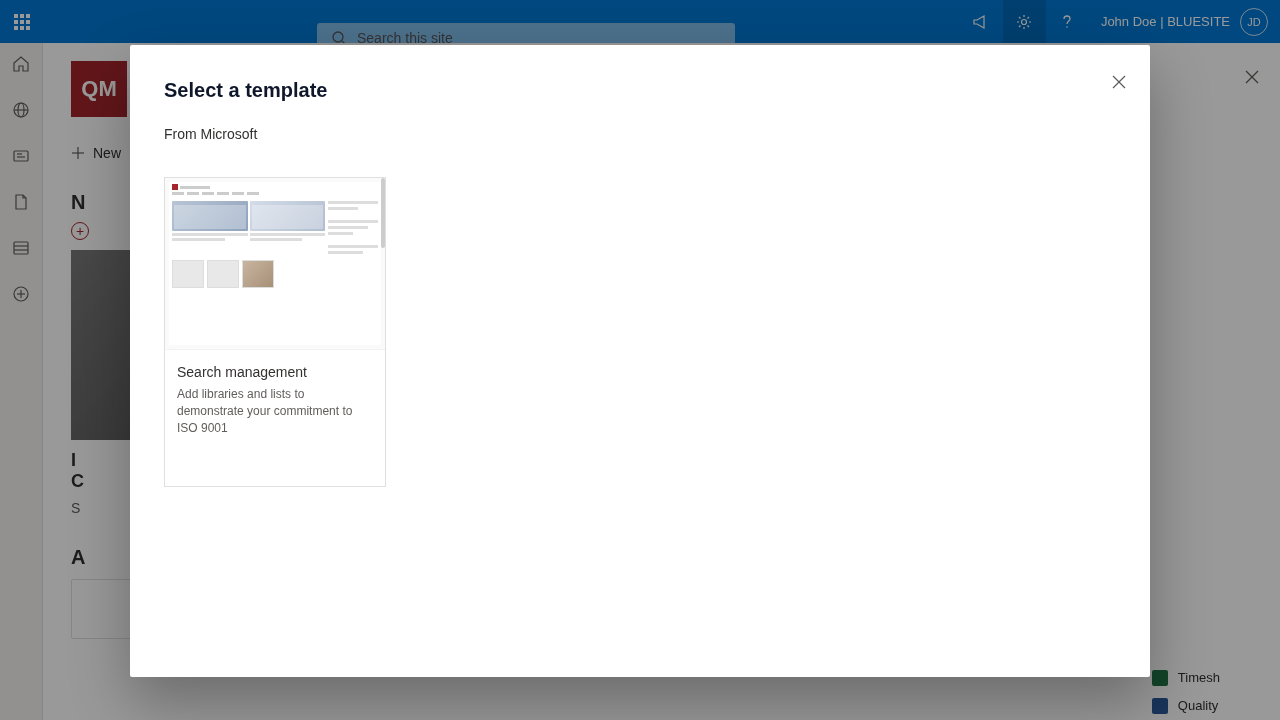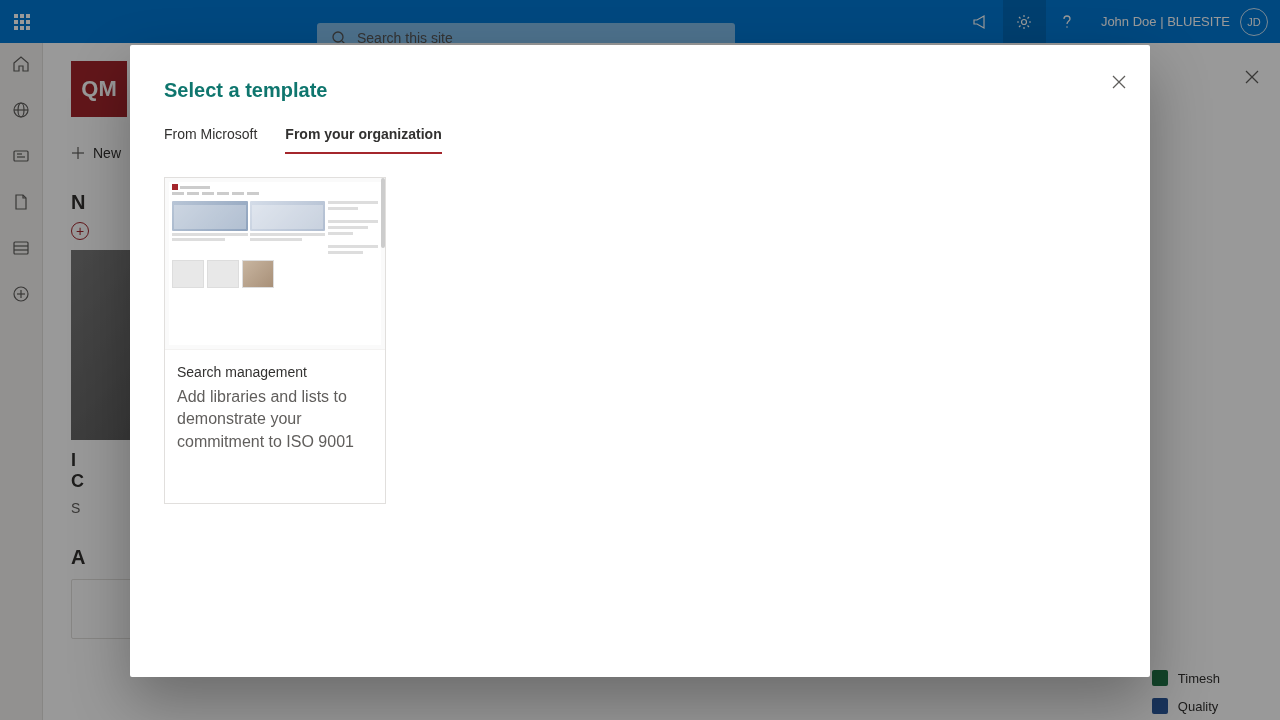--- a/index.html
+++ b/index.html
@@ -33,40 +33,40 @@
     .news-heading { padding: 0 28px; font-size: 20px; font-weight: 600; color: #323130; }
     .add-circle { width: 18px; height: 18px; border: 1px solid #a4262c; border-radius: 50%; display: flex; align-items: center; justify-content: center; color: #a4262c; font-size: 14px; margin: 8px 28px; }
     .card-stub { margin: 10px 28px; width: 230px; height: 190px; background: linear-gradient(135deg, #7a7a7a 0%, #505050 100%); }
     .card-title { margin: 8px 28px; font-size: 18px; font-weight: 600; color: #323130; }
     .card-sub { margin: 4px 28px; font-size: 14px; color: #605e5c; }
     .activity-heading { margin: 30px 28px 10px; font-size: 20px; font-weight: 600; color: #323130; }
     
     .doc-cards { display: flex; gap: 20px; padding: 0 28px; margin-top: 10px; }
     .doc-card { width: 220px; height: 60px; background: white; border: 1px solid #e1dfdd; border-radius: 2px; display: flex; align-items: center; justify-content: center; font-size: 11px; color: #0078d4; }
     .doc-list { position: absolute; right: 60px; bottom: 0; font-size: 13px; color: #323130; }
-    .doc-list-item { display: flex; align-items: center; gap: 10px; padding: 6px 0; }
+    .doc-list-item { display: flex; align-items: flex-start; gap: 10px; padding: 6px 0; }
     .doc-icon { width: 16px; height: 16px; background: #2b579a; border-radius: 2px; }
     .doc-icon.xl { background: #217346; }
     
     
     .scrim { position: absolute; inset: 0; background: rgba(0,0,0,0.4); display: flex; align-items: flex-start; justify-content: center; padding-top: 45px; }
     .dialog { width: 1020px; height: 632px; background: white; border-radius: 2px; box-shadow: 0 25px 60px rgba(0,0,0,0.3); position: relative; padding: 34px 34px 20px 34px; }
-    .dialog-title { font-size: 20px; font-weight: 600; color: #0f766e; }
+    .dialog-title { font-size: 20px; font-weight: 600; color: #0f172a; }
     .dialog-close { position: absolute; right: 24px; top: 30px; cursor: pointer; color: #605e5c; }
     .tabs { display: flex; gap: 28px; margin-top: 16px; border-bottom: 1px solid transparent; }
     .tab { font-size: 14px; color: #323130; padding: 8px 0 12px; cursor: pointer; position: relative; }
     .tab.active { font-weight: 600; }
     .tab.active::after { content: ""; position: absolute; left: 0; right: 0; bottom: 0; height: 2px; background: #a4262c; }
     
     .tpl-grid { margin-top: 22px; display: flex; gap: 20px; }
     .tpl-card { width: 222px; border: 1px solid #e1dfdd; background: white; cursor: pointer; }
     .tpl-preview { width: 100%; height: 172px; background: #fafafa; position: relative; overflow: hidden; border-bottom: 1px solid #f3f2f1; }
     .tpl-body { padding: 14px 12px 50px; }
     .tpl-name { font-size: 14px; color: #323130; font-weight: 400; margin-bottom: 6px; }
-    .tpl-desc { font-size: 16px; color: #605e5c; line-height: 1.4; }
+    .tpl-desc { font-size: 12px; color: #605e5c; line-height: 1.4; }
     
     
     .mini { position: absolute; inset: 4px; background: white; font-size: 4px; }
     .mini-head { height: 10px; display: flex; align-items: center; gap: 2px; padding: 1px 3px; }
     .mini-logo { width: 6px; height: 6px; background: #a4262c; }
     .mini-nav { height: 6px; display: flex; gap: 3px; padding: 0 3px; }
     .mini-nav span { width: 12px; height: 3px; background: #ccc; }
     .mini-body { display: flex; padding: 3px; gap: 3px; }
     .mini-col { flex: 1; display: flex; flex-direction: column; gap: 2px; }
     .mini-card { height: 30px; background: linear-gradient(135deg,#b8c5d6,#8fa3bd); border-radius: 1px; position: relative; }
@@ -223,21 +223,20 @@
   <div class="dialog">
     <div class="dialog-title">Select a template</div>
     <div class="dialog-close">
       <svg width="14" height="14" viewBox="0 0 14 14">
           <line x1="1" y1="1" x2="13" y2="13" stroke="#605e5c" stroke-width="1.2"></line>
           <line x1="13" y1="1" x2="1" y2="13" stroke="#605e5c" stroke-width="1.2"></line>
         </svg>
     </div>
     <div class="tabs">
       <div class="tab">From Microsoft</div>
-      <div class="tab active">From your organization</div>
     </div>
     <div class="tpl-grid">
       <div class="tpl-card">
         <div class="tpl-preview">
           <div class="mini">
             <div class="mini-head">
                 <div class="mini-logo"></div>
                 <div style="width:30px;height:3px;background:#ccc"></div>
               </div>
             <div class="mini-nav">

